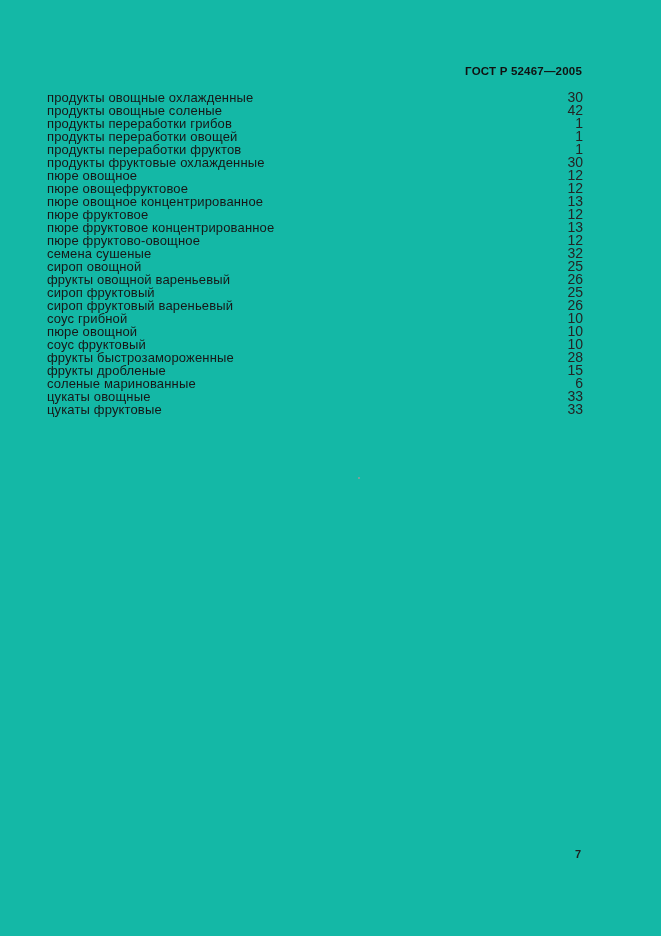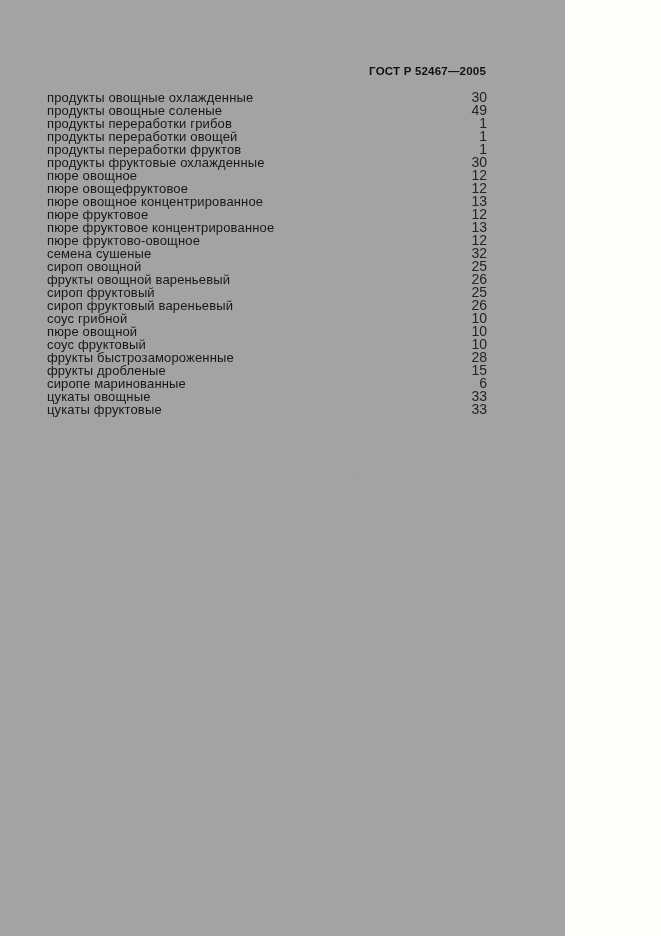--- a/index.html
+++ b/index.html
@@ -2,23 +2,23 @@
 <html><head>
 <meta charset="utf-8">
 <style>
   html, body {
     margin: 0;
     padding: 0;
     background: #fdfdfa;
   }
   .sheet {
     position: relative;
-    width: 565px;
+    width: 661px;
     height: 936px;
-    background: #a3a3a3;
+    background: #14b8a6;
     overflow: hidden;
     font-family: "Liberation Sans", sans-serif;
     color: #1a1a1a;
   }
   .header {
     position: absolute;
     top: 65px;
     right: 79px;
     font-size: 11.5px;
     font-weight: 700;
@@ -77,21 +77,21 @@
   <div class="header">ГОСТ Р 52467—2005</div>
 
   <div class="index" id="index-list">
   <div class="row">
     <span class="term">продукты овощные охлажденные</span>
     <span class="pageno">30</span>
   </div>
 
   <div class="row">
     <span class="term">продукты овощные соленые</span>
-    <span class="pageno">49</span>
+    <span class="pageno">42</span>
   </div>
 
   <div class="row">
     <span class="term">продукты переработки грибов</span>
     <span class="pageno">1</span>
   </div>
 
   <div class="row">
     <span class="term">продукты переработки овощей</span>
     <span class="pageno">1</span>
@@ -183,21 +183,21 @@
     <span class="pageno">28</span>
   </div>
 
 
   <div class="row">
     <span class="term">фрукты дробленые</span>
     <span class="pageno">15</span>
   </div>
 
   <div class="row">
-    <span class="term">сиропе маринованные</span>
+    <span class="term">соленые маринованные</span>
     <span class="pageno">6</span>
   </div>
 
 
   <div class="row">
     <span class="term">цукаты овощные</span>
     <span class="pageno">33</span>
   </div>
 
   <div class="row">

